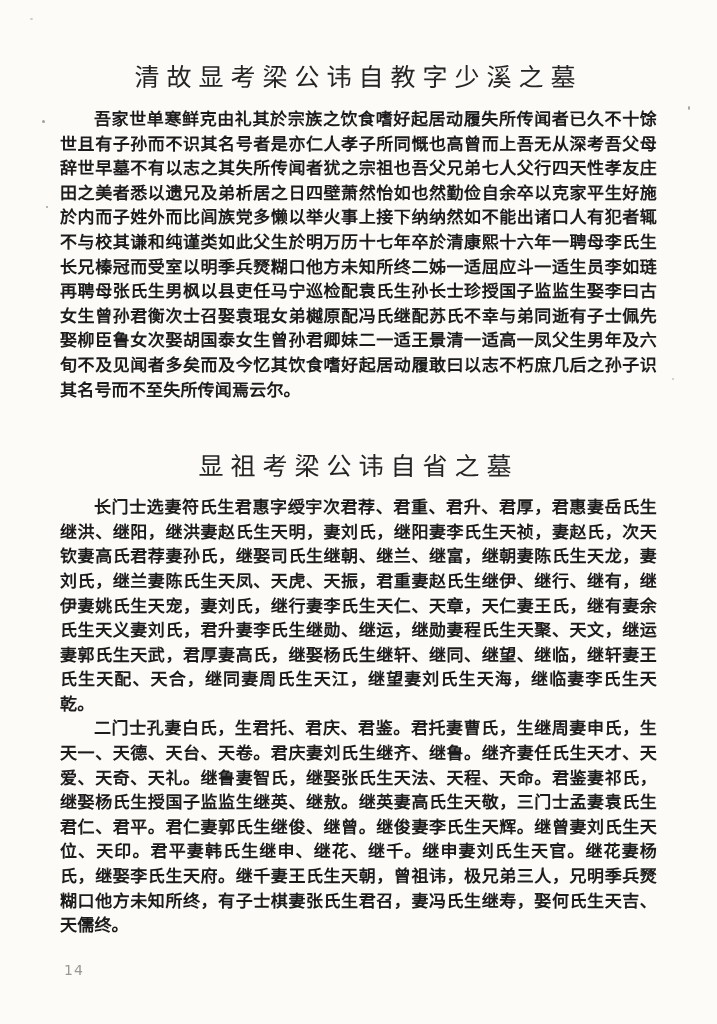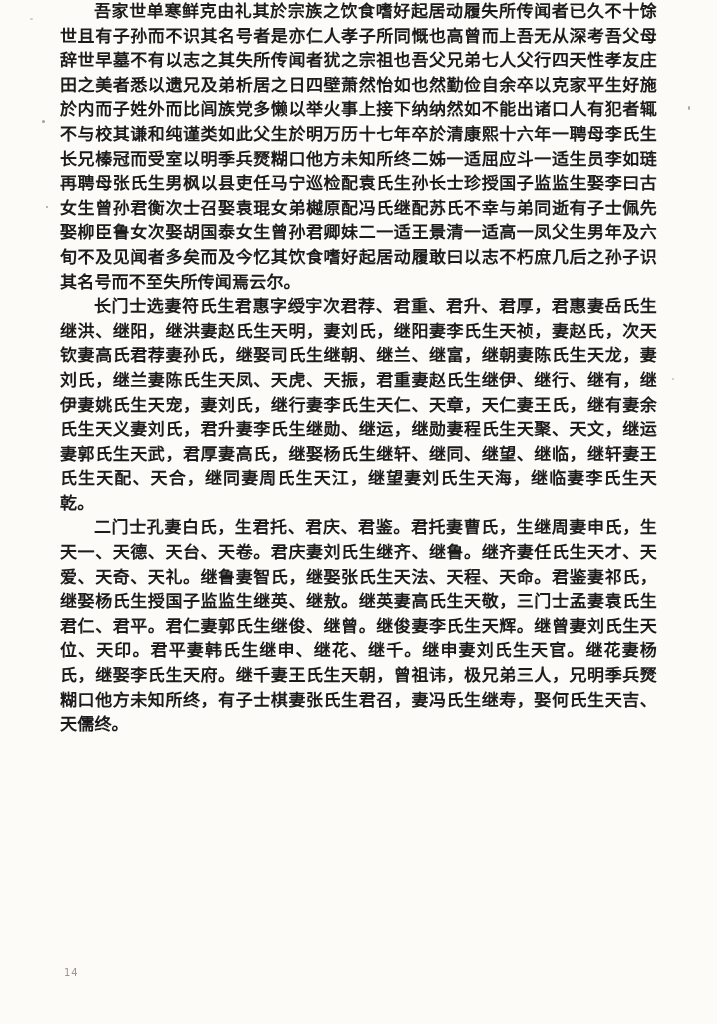--- a/index.html
+++ b/index.html
@@ -47,21 +47,21 @@
     font-size: 17px;
     line-height: 24.6px;
     text-indent: 2em;
     letter-spacing: 1.05em;
     white-space: nowrap;
   }
   .page-number {
     position: absolute;
     left: 64px;
     bottom: 46px;
-    font-size: 10px;
+    font-size: 14px;
     color: #9a978f;
     font-family: "DejaVu Sans", sans-serif;
     letter-spacing: 1px;
   }
   .speck {
     position: absolute;
     background: #5a584f;
     border-radius: 50%;
     opacity: 0.55;
   }
@@ -77,24 +77,26 @@
 <div class="page">
 
   <div class="speck s1"></div>
   <div class="speck s2"></div>
   <div class="speck s3"></div>
   <div class="speck s4"></div>
   <div class="speck s5"></div>
 
   <div class="content">
 
+    <h1 class="section-title title-1">清故显考梁公讳自教字少溪之墓</h1>
 
     <p class="body-para">吾家世单寒鲜克由礼其於宗族之饮食嗜好起居动履失所传闻者已久不十馀世且有子孙而不识其名号者是亦仁人孝子所同慨也高曾而上吾无从深考吾父母辞世早墓不有以志之其失所传闻者犹之宗祖也吾父兄弟七人父行四天性孝友庄田之美者悉以遗兄及弟析居之日四壁萧然怡如也然勤俭自余卒以克家平生好施於内而子姓外而比闾族党多懒以举火事上接下纳纳然如不能出诸口人有犯者辄不与校其谦和纯谨类如此父生於明万历十七年卒於清康熙十六年一聘母李氏生长兄榛冠而受室以明季兵燹糊口他方未知所终二姊一适屈应斗一适生员李如琏再聘母张氏生男枫以县吏任马宁巡检配袁氏生孙长士珍授国子监监生娶李曰古女生曾孙君衡次士召娶袁琨女弟樾原配冯氏继配苏氏不幸与弟同逝有子士佩先娶柳臣鲁女次娶胡国泰女生曾孙君卿妹二一适王景清一适高一凤父生男年及六旬不及见闻者多矣而及今忆其饮食嗜好起居动履敢曰以志不朽庶几后之孙子识其名号而不至失所传闻焉云尔。</p>
 
 
+    <h1 class="section-title title-2">显祖考梁公讳自省之墓</h1>
 
 
 
     <p class="body-para">长门士选妻符氏生君惠字绶宇次君荐、君重、君升、君厚，君惠妻岳氏生继洪、继阳，继洪妻赵氏生天明，妻刘氏，继阳妻李氏生天祯，妻赵氏，次天钦妻高氏君荐妻孙氏，继娶司氏生继朝、继兰、继富，继朝妻陈氏生天龙，妻刘氏，继兰妻陈氏生天凤、天虎、天振，君重妻赵氏生继伊、继行、继有，继伊妻姚氏生天宠，妻刘氏，继行妻李氏生天仁、天章，天仁妻王氏，继有妻余氏生天义妻刘氏，君升妻李氏生继勋、继运，继勋妻程氏生天聚、天文，继运妻郭氏生天武，君厚妻高氏，继娶杨氏生继轩、继同、继望、继临，继轩妻王氏生天配、天合，继同妻周氏生天江，继望妻刘氏生天海，继临妻李氏生天乾。</p>
 
     <p class="body-para"><span>二门士孔妻白氏，生君托、君庆、君鉴。君托妻曹氏，生继周妻申氏，生天一、天德、天台、天卷。君庆妻刘氏生继齐、继鲁。继齐妻任氏生天才、天爱、天奇、天礼。继鲁妻智氏，继娶张氏生天法、天程、天命。君鉴妻祁氏，继娶杨氏生授国子监监生继英、继敖。继英妻高氏生天敬，三门士孟妻袁氏生君仁、君平。君仁妻郭氏生继俊、继曾。继俊妻李氏生天辉。继曾妻刘氏生天位、天印。君平妻韩氏生继申、继花、继千。继申妻刘氏生天官。继花妻杨氏，继娶李氏生天府。继千妻王氏生天朝，曾祖讳，极兄弟三人，兄明季兵燹糊口他方未知所终，有子士棋妻张氏生君召，妻冯氏生继寿，娶何氏生天吉、天儒终。</span></p>
 
   </div>
 
   <div class="page-number">14</div>

